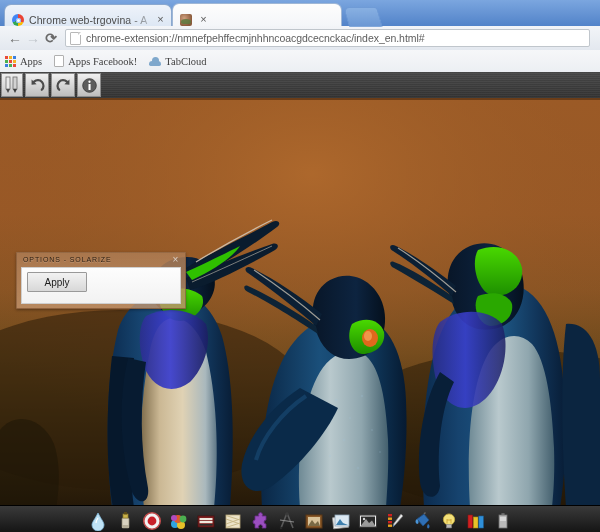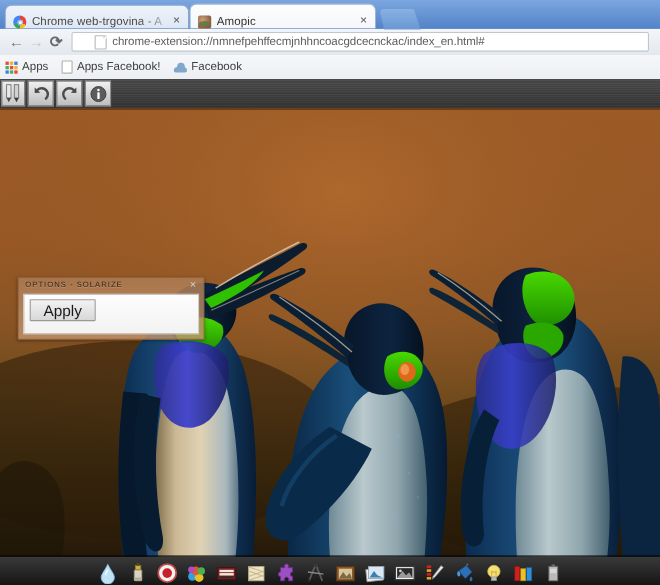--- a/index.html
+++ b/index.html
@@ -60,32 +60,32 @@
 
   
   .navbar{height:24px;display:flex;align-items:center;padding:0 6px;
     background:linear-gradient(180deg,#f3f5f8,#e3e8ef);}
   .navbtn{width:18px;height:18px;display:flex;align-items:center;justify-content:center;
     font-size:14px;color:#6f6f6f;cursor:pointer;}
   .navbtn.fwd{color:#bfc4ca;}
   .navbtn.reload{font-size:14px;color:#6a6a6a;font-weight:bold;}
   .omnibox{flex:1;height:18px;margin-left:5px;margin-right:4px;
     background:#fff;border:1px solid #c0c6cc;border-radius:2px;
-    display:flex;align-items:center;padding:0 20px;box-sizing:border-box;}
+    display:flex;align-items:center;padding:0 4px;box-sizing:border-box;}
   .pageicon{width:9px;height:11px;flex:0 0 9px;border:1px solid #b8b8b8;background:#fff;
     margin-right:5px;position:relative;border-radius:1px;}
   .pageicon:after{content:"";position:absolute;right:-1px;top:-1px;
     border-width:0 0 3px 3px;border-style:solid;border-color:transparent transparent #fff #c9c9c9;}
   .url{font-size:10.5px;color:#5d5d5d;white-space:nowrap;overflow:hidden;letter-spacing:-.05px;}
 
   
   .bookmarks{height:22px;display:flex;align-items:center;padding:0 5px;
     background:linear-gradient(180deg,#f6f7f9,#eceff3);
     border-bottom:1px solid #b8bdc4;}
-  .bm{display:flex;align-items:center;margin-right:12px;cursor:pointer;}
+  .bm{display:flex;align-items:center;margin-right:12px;cursor:pointer;font-family:Liberation Serif, serif;}
   .bm .lbl{font-size:10.5px;color:#3f3f3f;}
   .ic-apps{width:11px;height:11px;margin-right:4px;
     background:
       linear-gradient(#e84b3a,#e84b3a) 0 0/3px 3px no-repeat,
       linear-gradient(#f5b324,#f5b324) 4px 0/3px 3px no-repeat,
       linear-gradient(#3b7fe0,#3b7fe0) 8px 0/3px 3px no-repeat,
       linear-gradient(#4caf50,#4caf50) 0 4px/3px 3px no-repeat,
       linear-gradient(#e84b3a,#e84b3a) 4px 4px/3px 3px no-repeat,
       linear-gradient(#f5b324,#f5b324) 8px 4px/3px 3px no-repeat,
       linear-gradient(#3b7fe0,#3b7fe0) 0 8px/3px 3px no-repeat,
@@ -156,38 +156,37 @@
   .dlg-title{position:absolute;left:6px;top:3px;font-size:7px;letter-spacing:.9px;
     color:#2e2115;text-shadow:0 1px 0 rgba(255,255,255,.2);white-space:nowrap;}
   .dlg-close{position:absolute;right:4px;top:1px;width:11px;height:11px;
     font-size:10px;line-height:11px;text-align:center;color:#d9cfc6;cursor:pointer;}
   .dlg-body{position:absolute;left:4px;top:14px;right:4px;bottom:4px;
     background:linear-gradient(180deg,#fdfdfd,#f2f2f2);
     border:1px solid #cfcfcf;}
   .dlg-apply{position:absolute;left:5px;top:4px;height:18px;min-width:44px;padding:0 7px;
     background:linear-gradient(180deg,#f2f2f2,#d8d8d8);
     border:1px solid #999;border-radius:1px;
-    font-size:14px;color:#1a1a1a;display:flex;align-items:center;justify-content:center;cursor:pointer;}
+    font-size:10px;color:#1a1a1a;display:flex;align-items:center;justify-content:center;cursor:pointer;}
 </style>
 </head>
 <body>
 
 <div class="app">
 
   <div class="browser">
 
     <div class="tabstrip">
       <div class="tab inactive">
         <span class="favicon ic-chrome"></span>
         <span class="tabtitle">Chrome web-trgovina - A</span>
         <span class="tabclose">×</span>
       </div>
       <div class="tab active">
         <span class="favicon ic-amopic"></span>
-        <span class="tabtitle">Amopic</span>
         <span class="tabclose">×</span>
       </div>
       <div class="newtab"></div>
     </div>
 
     <div class="navbar">
       <div class="navbtn back">←</div>
       <div class="navbtn fwd">→</div>
       <div class="navbtn reload">⟳</div>
       <div class="omnibox">
@@ -200,21 +199,21 @@
       <div class="bm">
         <span class="ic-apps"></span>
         <span class="lbl">Apps</span>
       </div>
       <div class="bm">
         <span class="ic-doc"></span>
         <span class="lbl">Apps Facebook!</span>
       </div>
       <div class="bm">
         <span class="ic-cloud"></span>
-        <span class="lbl">Facebook</span>
+        <span class="lbl">TabCloud</span>
       </div>
     </div>
   </div>
 
   <div class="appwrap">
 
     <div class="apptoolbar">
       <div class="tbtn first">
         <svg width="16" height="18" viewBox="0 0 16 18">
           <rect x="2" y="1" width="4" height="12" fill="#e9e9e9" stroke="#6d6d6d" stroke-width="0.8"></rect>

